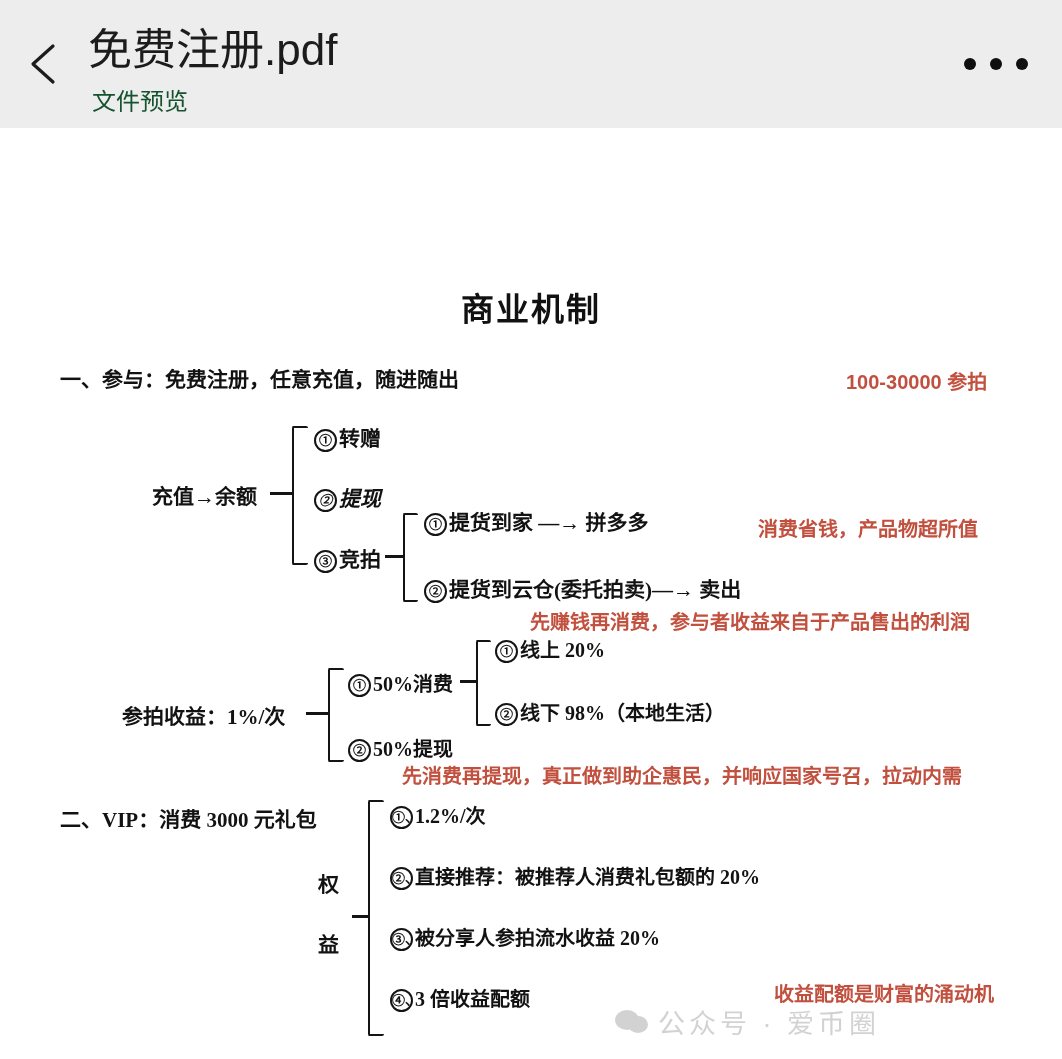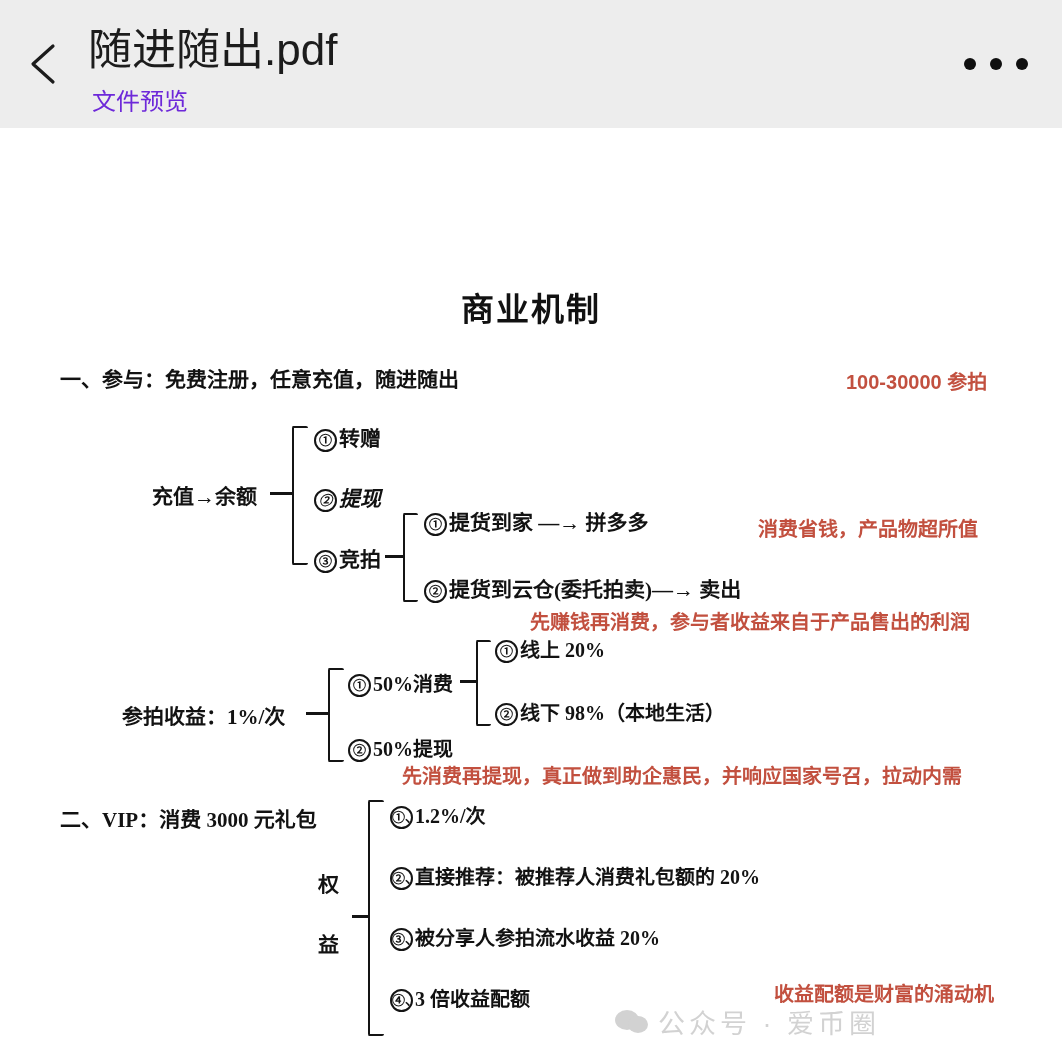--- a/index.html
+++ b/index.html
@@ -23,21 +23,21 @@
   }
   .back-btn svg{display:block;}
   .doc-title{
     position:absolute;left:88px;top:22px;
     font-size:44px;line-height:1.25;color:#1c1c1c;
     font-weight:400;letter-spacing:0px;
     white-space:nowrap;
   }
   .doc-sub{
     position:absolute;left:92px;top:82px;
-    font-size:24px;color:#6d28d9;font-weight:400;
+    font-size:24px;color:#14532d;font-weight:400;
     white-space:nowrap;
   }
   .more-btn{
     position:absolute;right:34px;top:44px;width:64px;height:40px;
     display:flex;align-items:center;justify-content:space-between;
     cursor:pointer;
   }
   .more-btn i{
     display:block;width:12px;height:12px;border-radius:50%;background:#0f0f0f;
   }
@@ -92,21 +92,21 @@
 <body>
 
 <div class="app">
 
   <div class="header">
     <div class="back-btn">
       <svg width="52" height="52" viewBox="0 0 52 52">
         <polyline points="33,8 13,26 33,44" fill="none" stroke="#1c1c1c" stroke-width="3.2" stroke-linecap="round" stroke-linejoin="round"></polyline>
       </svg>
     </div>
-    <div class="doc-title">随进随出.pdf</div>
+    <div class="doc-title">免费注册.pdf</div>
     <div class="doc-sub">文件预览</div>
     <div class="more-btn">
       <i></i>
       <i></i>
       <i></i>
     </div>
   </div>
 
   <div class="page">
 

